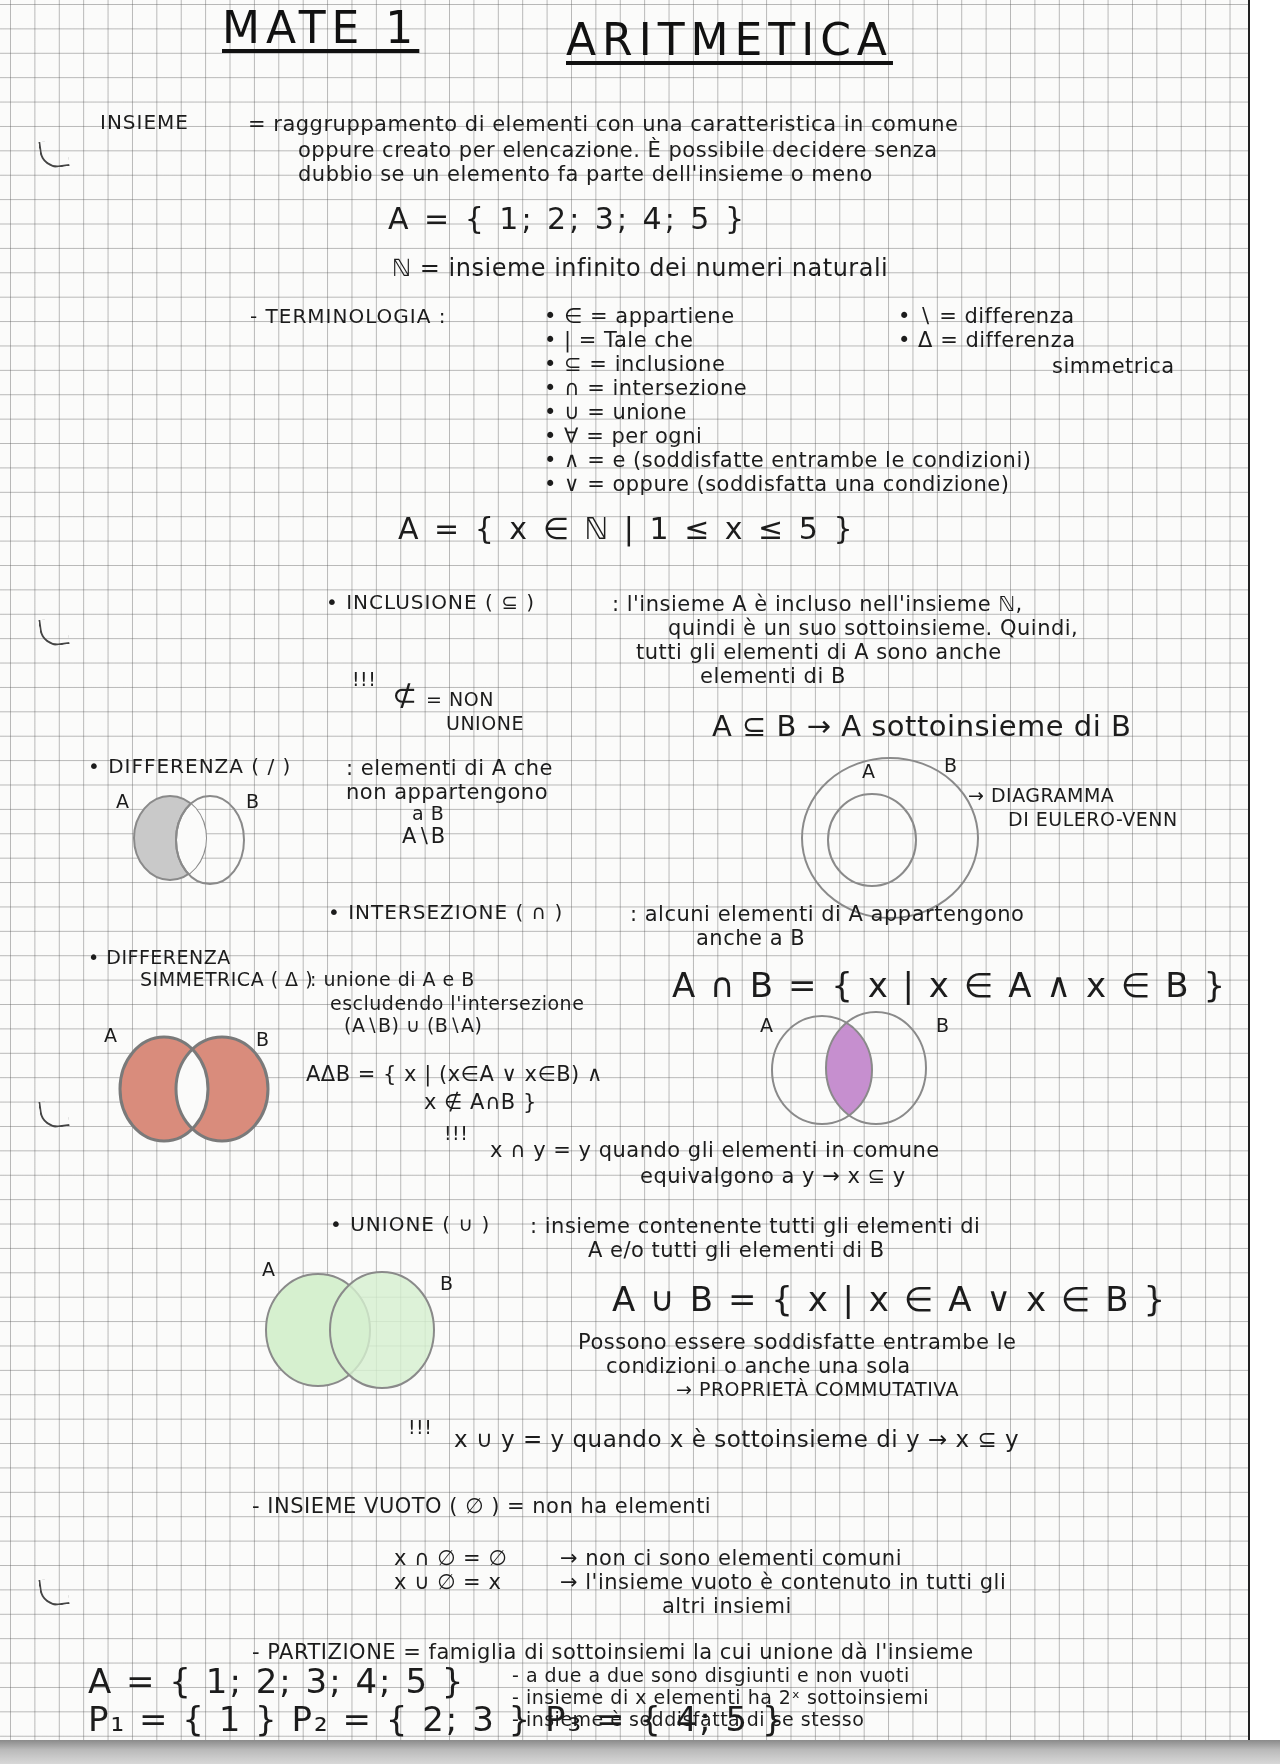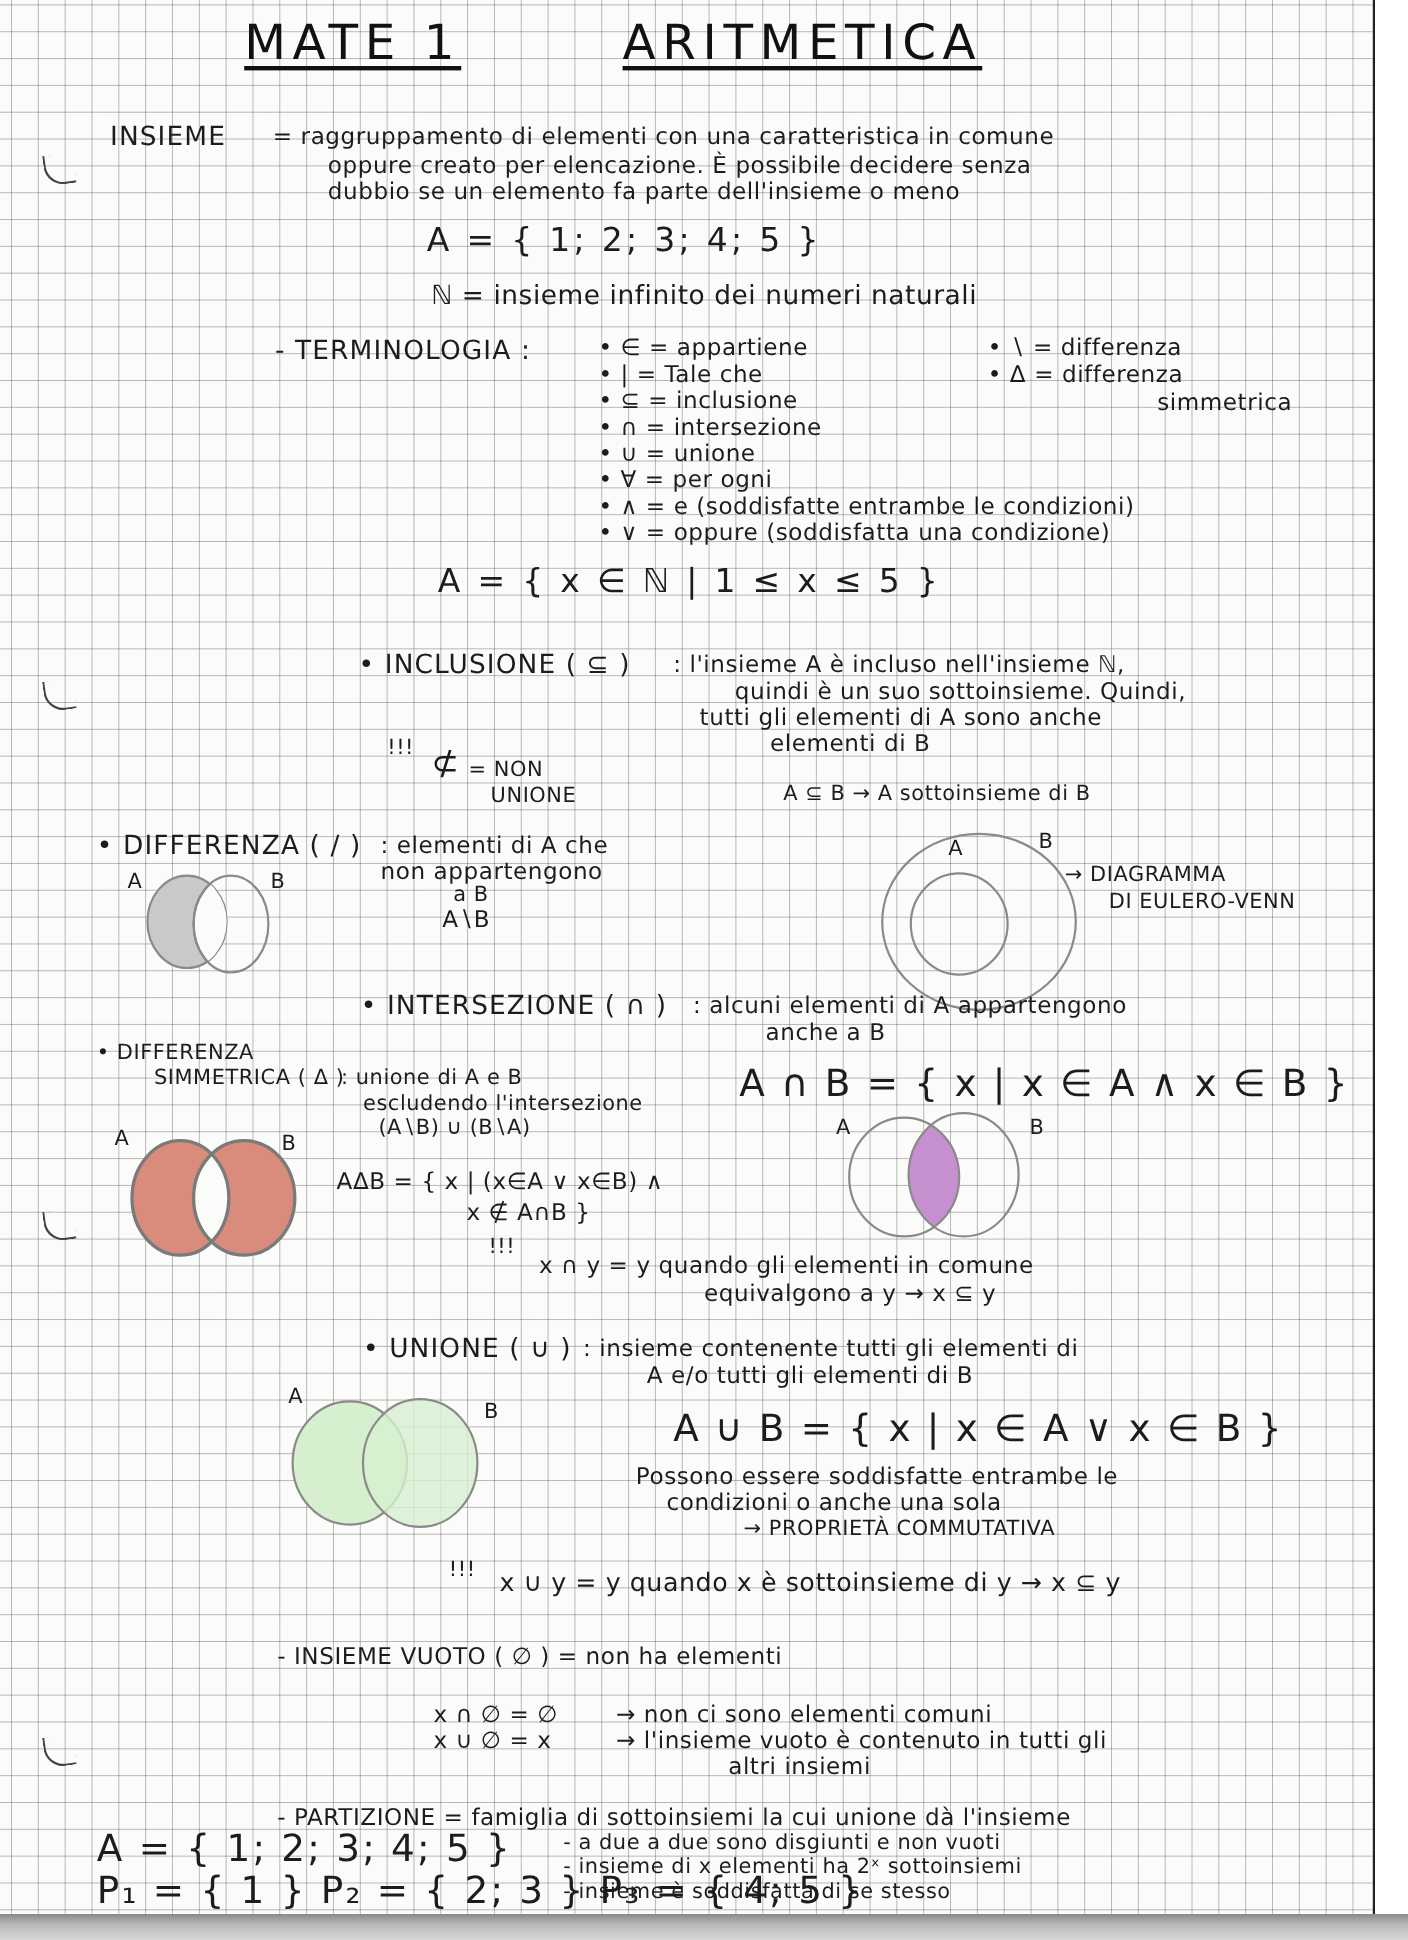--- a/index.html
+++ b/index.html
@@ -31,38 +31,38 @@
   }
   .t {
     position:absolute; white-space:nowrap;
     font-family:"DejaVu Sans", sans-serif;
     color:#1c1c1c; line-height:1;
   }
   .title {
     font-size:44px; letter-spacing:6px; font-weight:400;
     text-decoration:underline; text-underline-offset:6px; color:#111;
   }
-  .h { font-size:24px; letter-spacing:1px; }
+  .h { font-size:20px; letter-spacing:1px; }
   .b { font-size:21px; letter-spacing:0.5px; }
   .s { font-size:19px; letter-spacing:0.5px; }
   .m { font-size:30px; letter-spacing:3px; }
   .m2 { font-size:34px; letter-spacing:2px; }
   svg.venn { position:absolute; overflow:visible; }
 </style>
 </head>
 <body>
 
 <div class="page">
 
   <div class="hole" style="left:40px;top:140px;"></div>
   <div class="hole" style="left:40px;top:618px;"></div>
   <div class="hole" style="left:40px;top:1100px;"></div>
   <div class="hole" style="left:40px;top:1578px;"></div>
 
-  <div class="t title" style="left:222px;top:18px;">MATE 1</div>
+  <div class="t title" style="left:222px;top:6px;">MATE 1</div>
   <div class="t title" style="left:566px;top:18px;">ARITMETICA</div>
 
   <div class="t h" style="left:100px;top:112px;">INSIEME</div>
   <div class="t b" style="left:248px;top:114px;">= raggruppamento di elementi con una caratteristica in comune</div>
   <div class="t b" style="left:298px;top:164px;">dubbio se un elemento fa parte dell'insieme o meno</div>
   <div class="t b" style="left:298px;top:140px;">oppure creato per elencazione. È possibile decidere senza</div>
   <div class="t m" style="left:388px;top:204px;">A = { 1; 2; 3; 4; 5 }</div>
   <div class="t b" style="left:392px;top:256px;font-size:24px;">ℕ = insieme infinito dei numeri naturali</div>
 
   <div class="t h" style="left:250px;top:306px;">- TERMINOLOGIA :</div>
@@ -83,21 +83,21 @@
 
   <div class="t h" style="left:326px;top:592px;">• INCLUSIONE ( ⊆ )</div>
   <div class="t b" style="left:612px;top:594px;">: l'insieme A è incluso nell'insieme ℕ,</div>
   <div class="t b" style="left:668px;top:618px;">quindi è un suo sottoinsieme. Quindi,</div>
   <div class="t b" style="left:636px;top:642px;">tutti gli elementi di A sono anche</div>
   <div class="t b" style="left:700px;top:666px;">elementi di B</div>
   <div class="t s" style="left:352px;top:670px;">!!!</div>
   <div class="t m" style="left:392px;top:680px;">⊄</div>
   <div class="t s" style="left:426px;top:690px;">= NON</div>
   <div class="t s" style="left:446px;top:714px;">UNIONE</div>
-  <div class="t b" style="left:712px;top:712px;font-size:19px;">A ⊆ B → A sottoinsieme di B</div>
+  <div class="t b" style="left:712px;top:712px;font-size:29px;">A ⊆ B → A sottoinsieme di B</div>
 
   <svg class="venn" style="left:800px;top:750px;" width="180" height="170">
     <ellipse cx="90" cy="88" rx="88" ry="80" fill="none" stroke="#8a8a8a" stroke-width="2"></ellipse>
     <ellipse cx="72" cy="90" rx="44" ry="46" fill="none" stroke="#8a8a8a" stroke-width="2"></ellipse>
   </svg>
   <div class="t s" style="left:862px;top:762px;">A</div>
   <div class="t s" style="left:944px;top:756px;">B</div>
   <div class="t s" style="left:968px;top:786px;">→ DIAGRAMMA</div>
   <div class="t s" style="left:1008px;top:810px;">DI EULERO-VENN</div>
 

